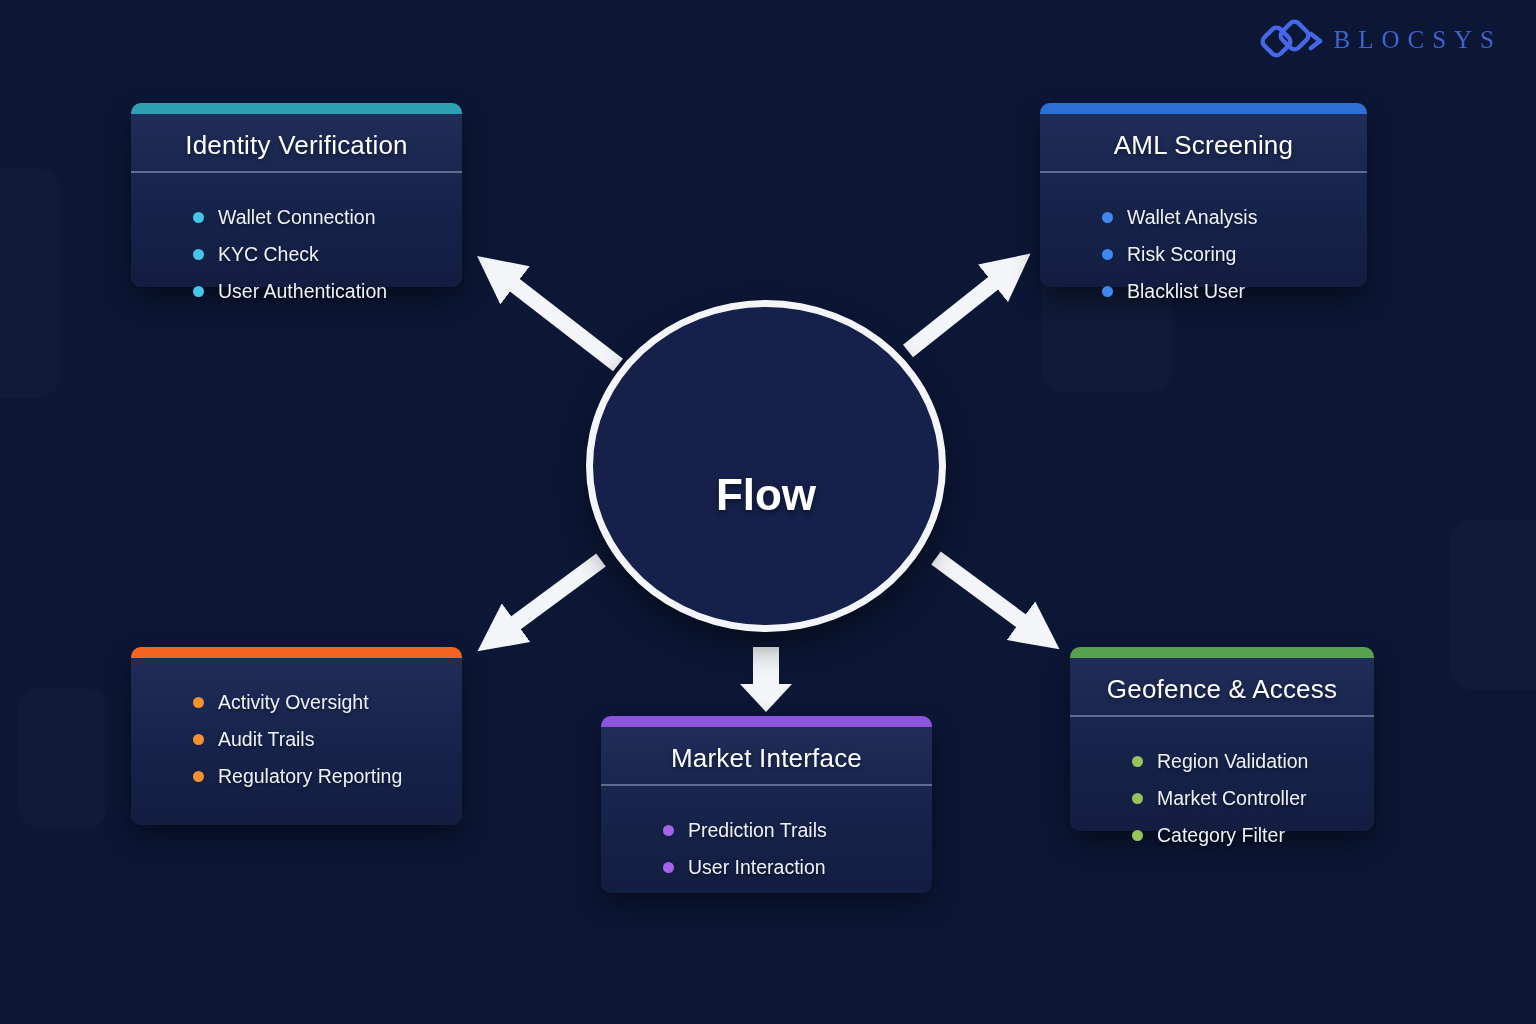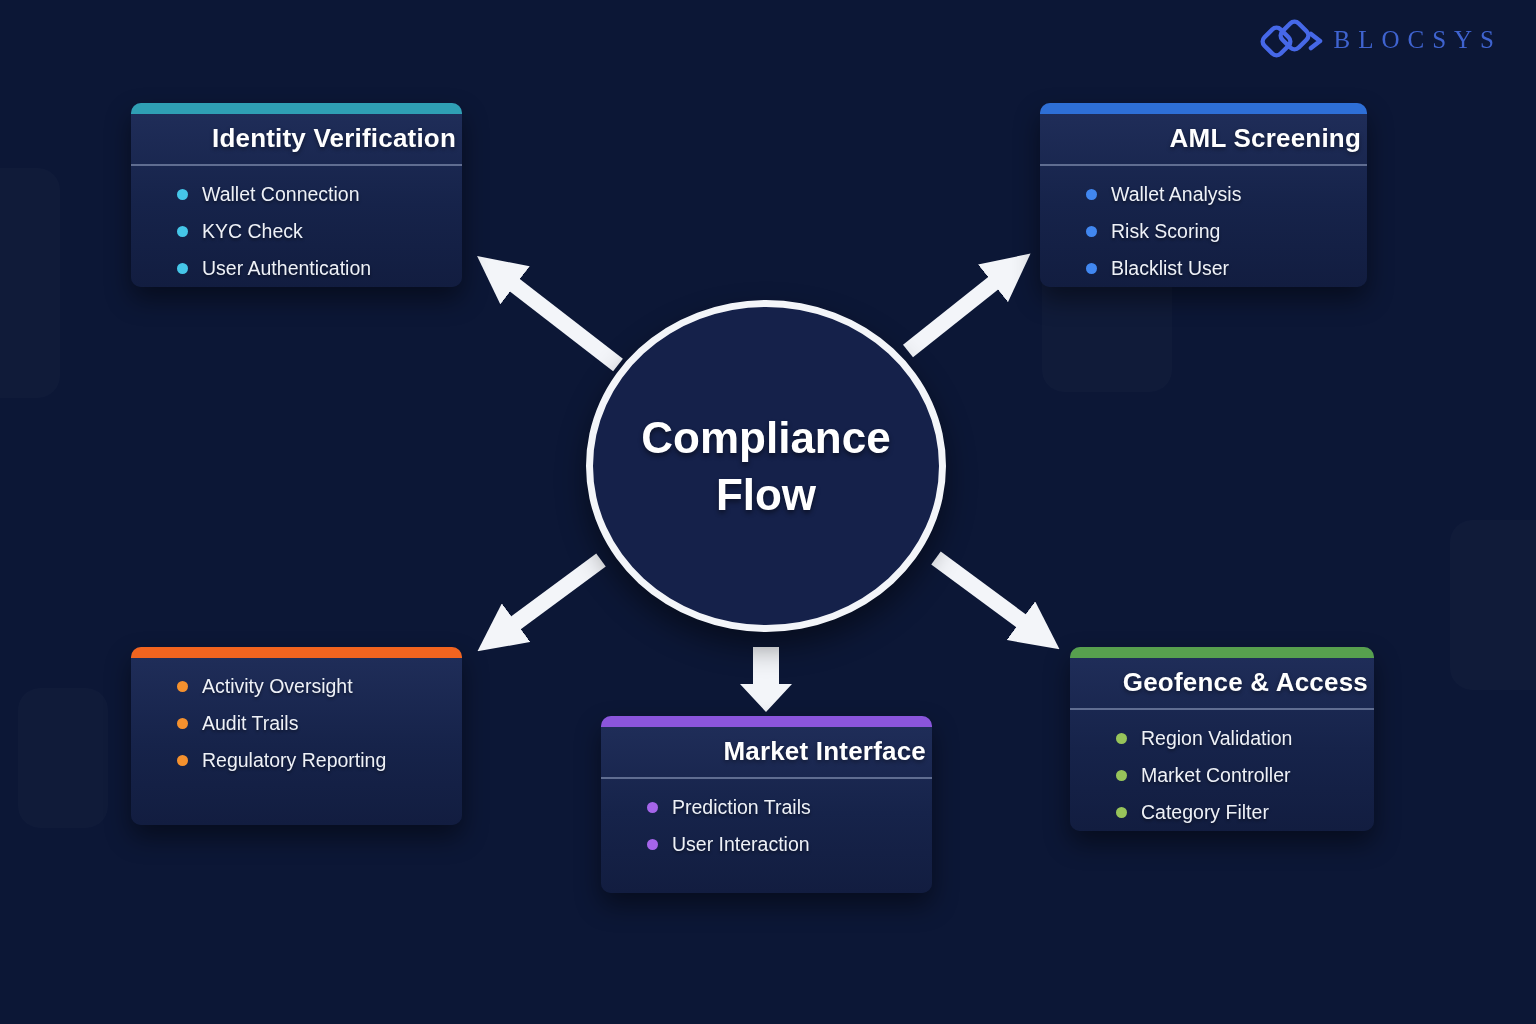--- a/index.html
+++ b/index.html
@@ -24,26 +24,26 @@
   }
 
   
   .node{
     position:absolute;border-radius:10px;
     background:linear-gradient(180deg,#202e5a 0%,#16234a 55%,#121d40 100%);
     box-shadow:0 12px 26px rgba(0,0,0,0.45);
   }
   .bar{height:11px;border-radius:10px 10px 0 0;}
   .node-title{
-    font-size:26px;font-weight:bold;color:#ffffff;text-align:right;
-    padding:9px 6px 10px;border-bottom:2px solid rgba(165,180,210,0.5);
+    font-size:26px;font-weight:normal;color:#ffffff;text-align:center;
+    padding:16px 6px 10px;border-bottom:2px solid rgba(165,180,210,0.5);
     text-shadow:0 2px 4px rgba(0,0,0,0.4);
     letter-spacing:0.2px;
   }
-  .node-items{list-style:none;margin:0;padding:17px 10px 0 46px;}
+  .node-items{list-style:none;margin:16px;padding:17px 10px 0 46px;}
   .item{display:flex;align-items:center;gap:14px;height:23px;margin-bottom:14px;
     font-size:19.5px;color:#eef1f7;text-shadow:0 2px 3px rgba(0,0,0,0.4);}
   .dot{width:11px;height:11px;border-radius:50%;flex:0 0 auto;}
 
   #node-identity{left:131px;top:103px;width:331px;height:184px;}
   #node-aml{left:1040px;top:103px;width:327px;height:184px;}
   #node-oversight{left:131px;top:647px;width:331px;height:178px;}
   #node-market{left:601px;top:716px;width:331px;height:177px;}
   #node-geofence{left:1070px;top:647px;width:304px;height:184px;}
 
@@ -90,21 +90,21 @@
       <rect x="10" y="14" width="23" height="23" rx="6" transform="rotate(45 21.5 25.5)"></rect>
       <rect x="28" y="8" width="23" height="23" rx="6" transform="rotate(45 39.5 19.5)"></rect>
       <path d="M56 18 l9 7 -9 7" stroke-linecap="round" fill="none"></path>
     </g>
   </svg>
   <span class="logo-text">BLOCSYS</span>
 </div>
 
 <div class="center-circle">
   <div class="center-title">
-    <span>Compliance</span><br>
+    <br>
     <span>Flow</span>
   </div>
 </div>
 
 <div class="node" id="node-identity">
   <div class="bar" style="background: rgb(47, 159, 180);"></div>
   <div class="node-title">Identity Verification</div>
   <ul class="node-items">
     <li class="item">
       <span class="dot" style="background: rgb(69, 198, 232);"></span>

